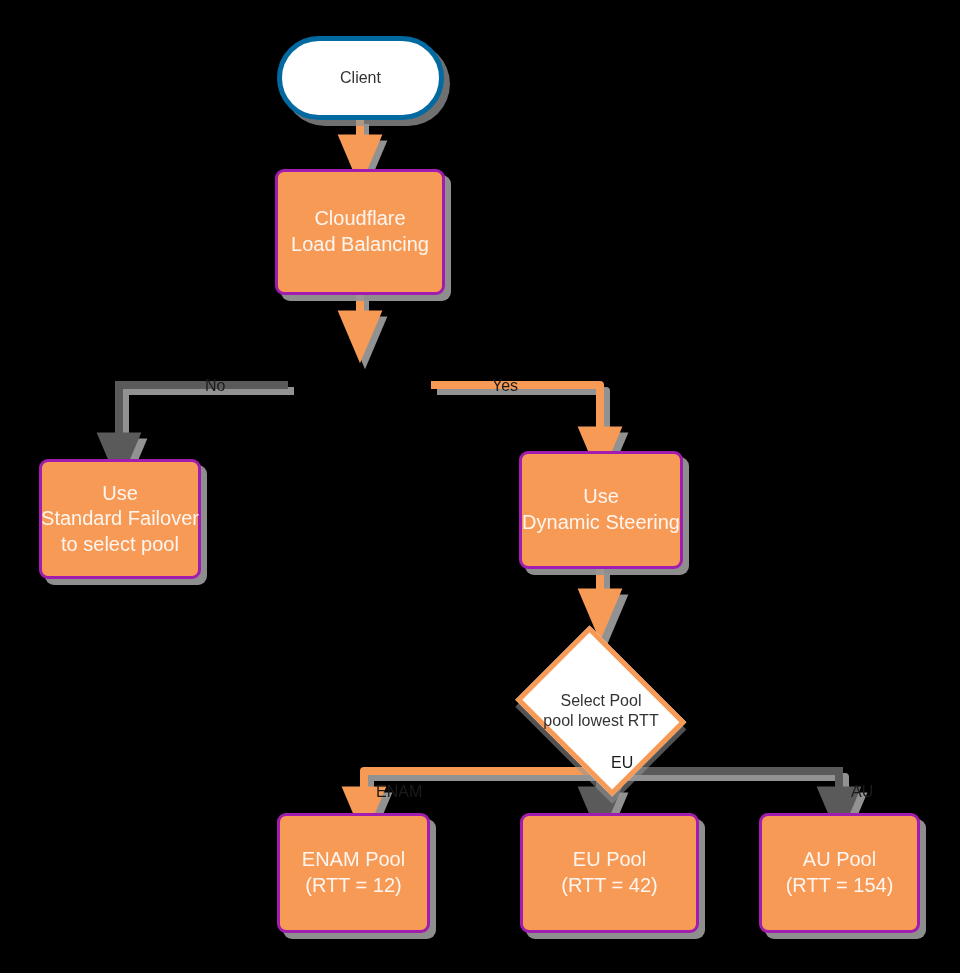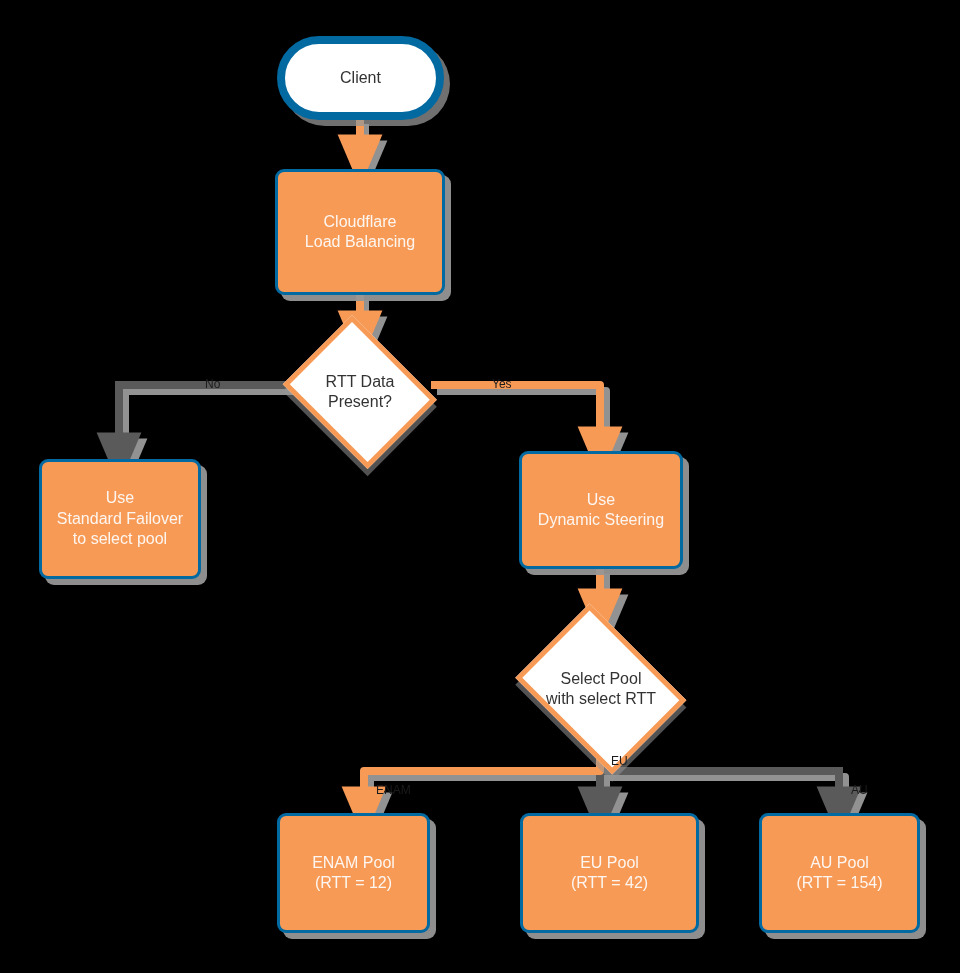--- a/index.html
+++ b/index.html
@@ -27,30 +27,30 @@
     display: flex;
     align-items: center;
     justify-content: center;
     text-align: center;
     line-height: 1.28;
     z-index: 5;
   }
   
   .node.process {
     background: #F79A56;
-    border: 3px solid #0369a1;
+    border: 3px solid #a21caf;
     border-radius: 9px;
     color: #FDF6F0;
-    font-size: 16px;
+    font-size: 20px;
     box-shadow: 6px 6px 0 0 rgba(150,150,150,0.95);
   }
   
   .node.terminal {
     background: #FFFFFF;
-    border: 8px solid #0369a1;
+    border: 5px solid #0369a1;
     border-radius: 999px;
     color: #333333;
     font-size: 16px;
     box-shadow: 6px 6px 0 0 rgba(150,150,150,0.75);
   }
   
   .node.decision {
     background: transparent;
     border: none;
     color: #333333;
@@ -66,21 +66,21 @@
     border: 5px solid #F79A56;
     box-shadow: 5px 5px 0 0 rgba(150,150,150,0.55);
   }
   .node.decision .dia-label {
     position: relative;
     z-index: 2;
   }
   .nlabel { display: block; white-space: pre; }
   .edge-label {
     position: absolute;
-    font-size: 12px;
+    font-size: 16px;
     color: #1b1b1b;
     z-index: 6;
     white-space: nowrap;
     font-family: "Liberation Sans", sans-serif;
   }
 </style>
 </head>
 <body>
 
 <div id="canvas">
@@ -140,48 +140,41 @@
     <span class="nlabel">Client</span>
   </div>
 
   <div class="node process" style="left:275px; top:169px; width:170px; height:126px;">
     <div>
       <span class="nlabel">Cloudflare</span>
       <span class="nlabel">Load Balancing</span>
     </div>
   </div>
 
-  <div class="node decision" style="left:282px; top:330px; width:156px; height:124px;">
-    <span class="dia-shape"></span>
-    <div class="dia-label">
-      <span class="nlabel">RTT Data</span>
-      <span class="nlabel">Present?</span>
-    </div>
-  </div>
 
   <div class="node process" style="left:39px; top:459px; width:162px; height:120px;">
     <div>
       <span class="nlabel">Use</span>
       <span class="nlabel">Standard Failover</span>
       <span class="nlabel">to select pool</span>
     </div>
   </div>
 
   <div class="node process" style="left:519px; top:451px; width:164px; height:118px;">
     <div>
       <span class="nlabel">Use</span>
       <span class="nlabel">Dynamic Steering</span>
     </div>
   </div>
 
-  <div class="node decision" style="left:511px; top:622px; width:180px; height:134px;">
+  <div class="node decision" style="left:511px; top:644px; width:180px; height:134px;">
     <span class="dia-shape"></span>
     <div class="dia-label">
       <span class="nlabel">Select Pool</span>
-      <span class="nlabel">with select RTT</span>
+      <span class="nlabel">pool lowest RTT</span>
     </div>
   </div>
 
   <div class="node process" style="left:277px; top:813px; width:153px; height:120px;">
     <div>
       <span class="nlabel">ENAM Pool</span>
       <span class="nlabel"><span>(</span><span class="bold">RTT = 12</span><span>)</span></span>
     </div>
   </div>
 

